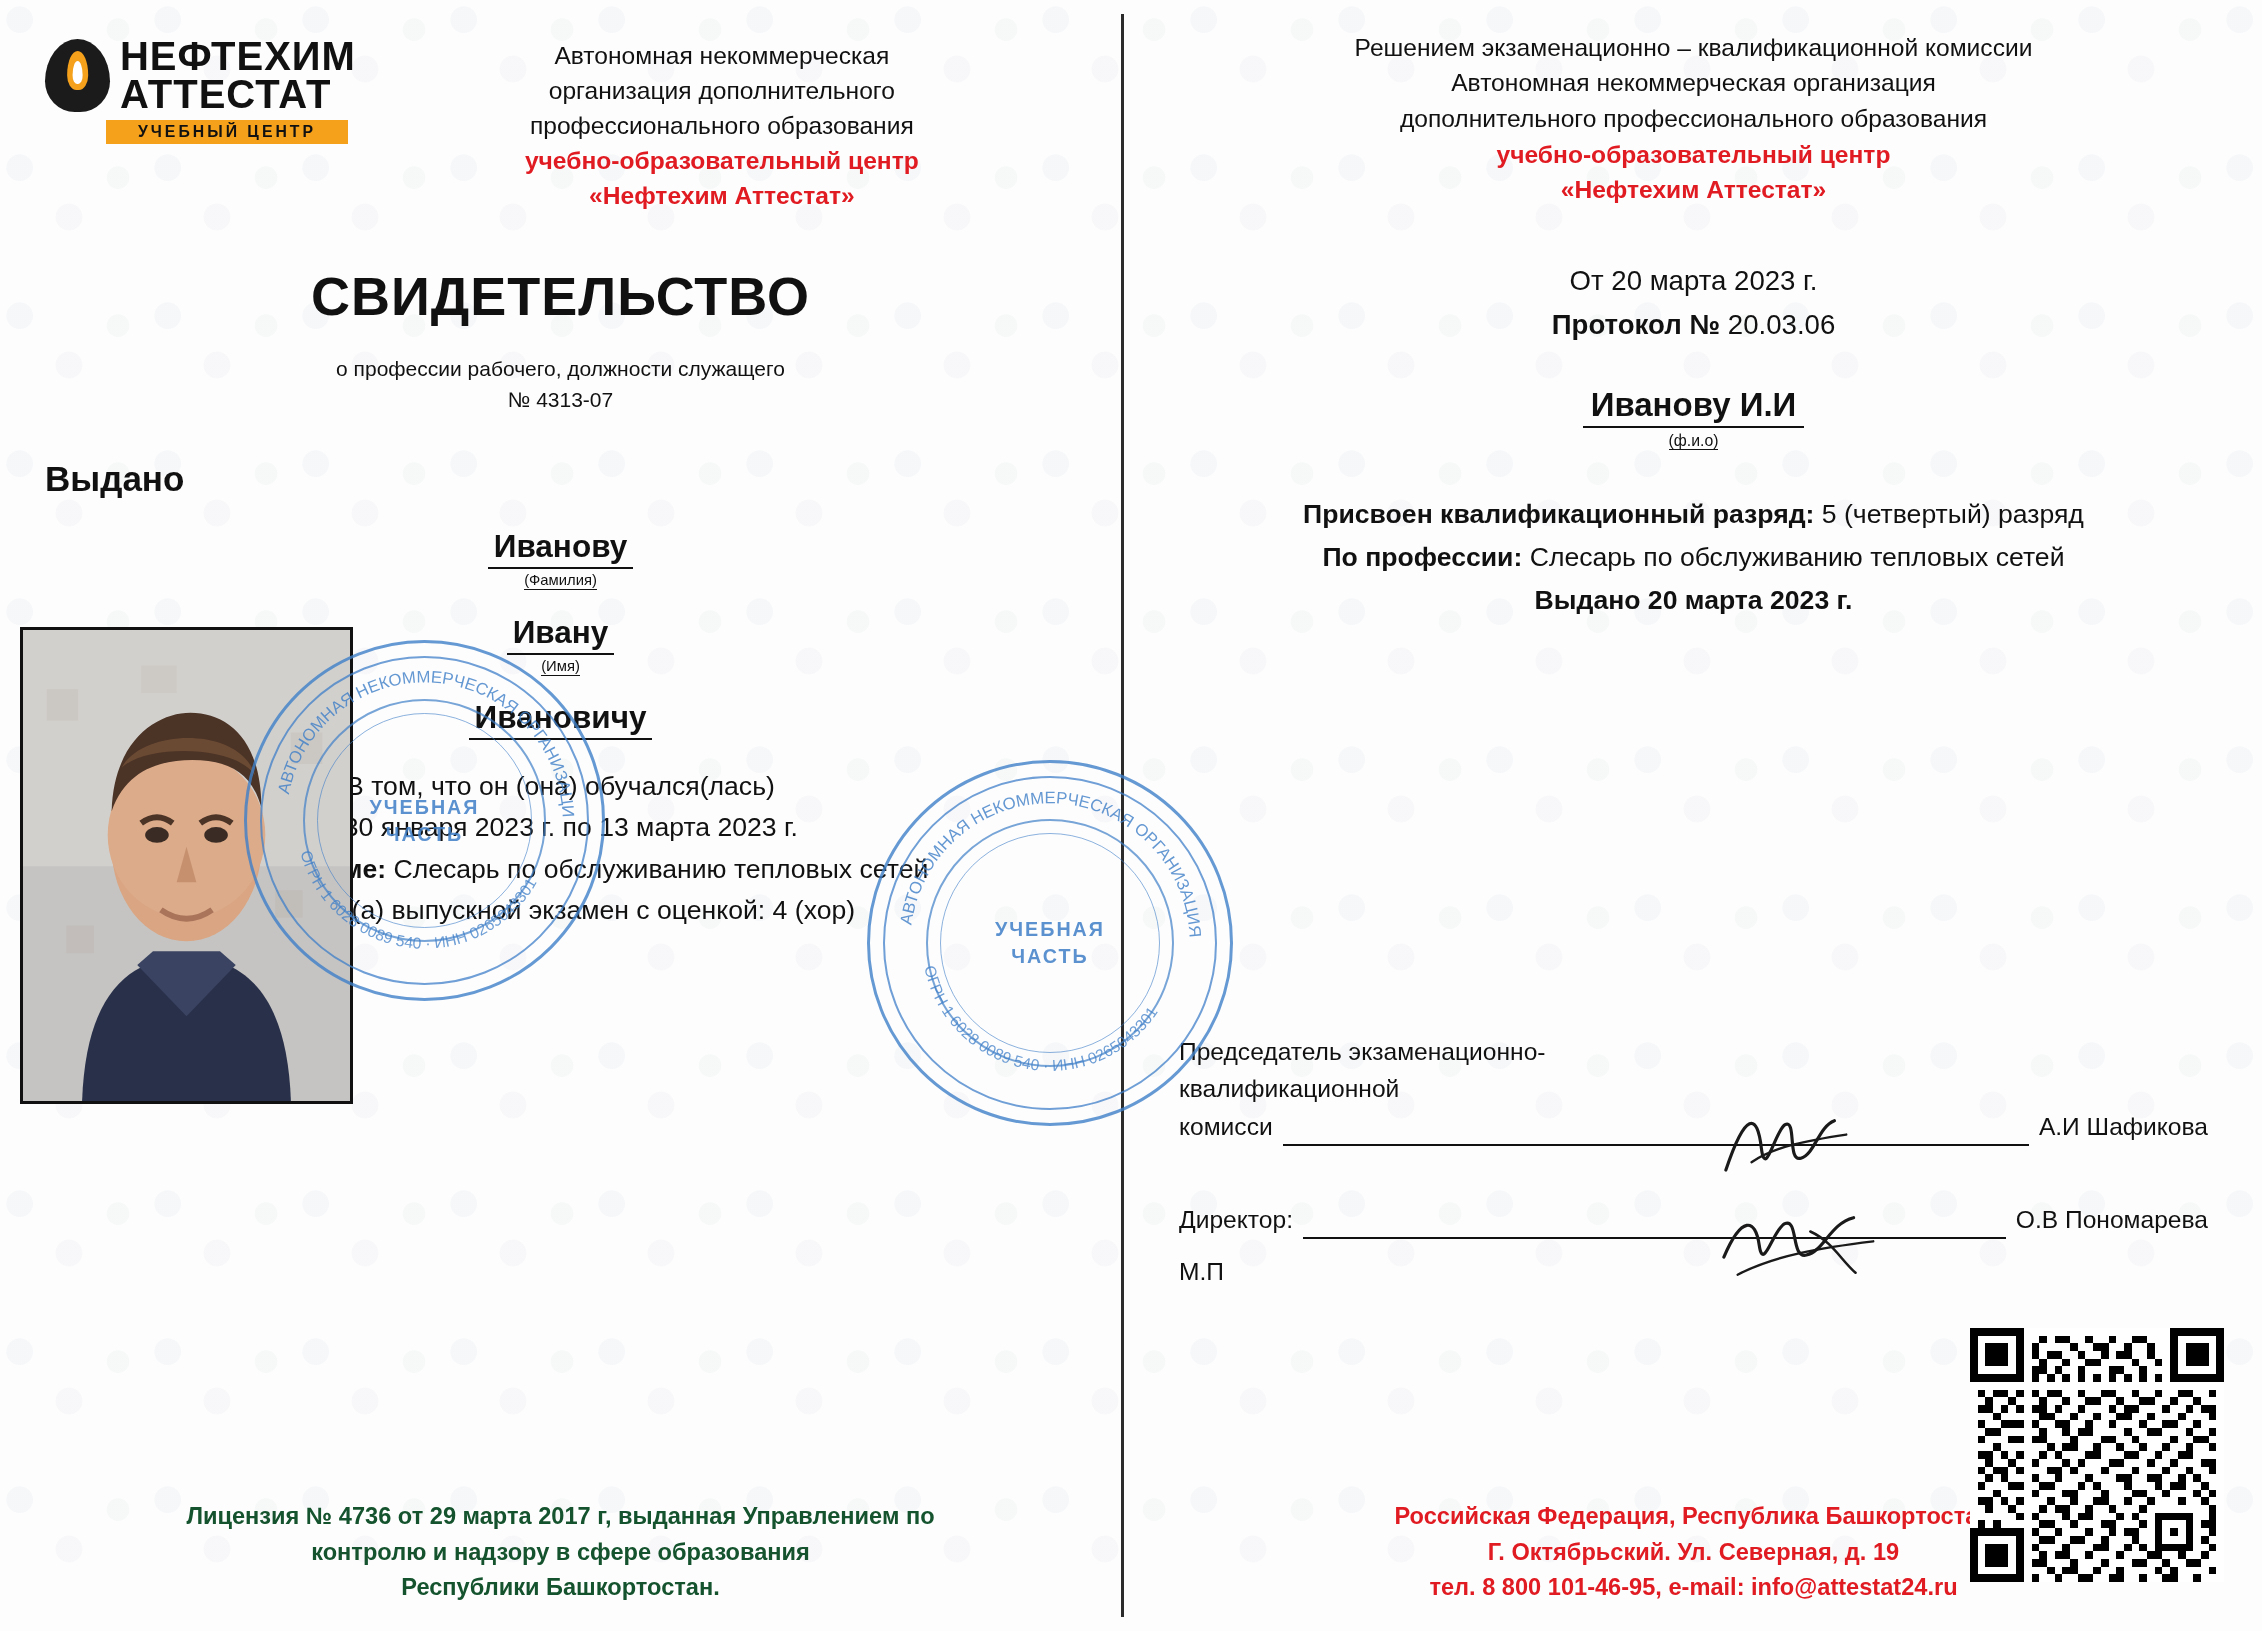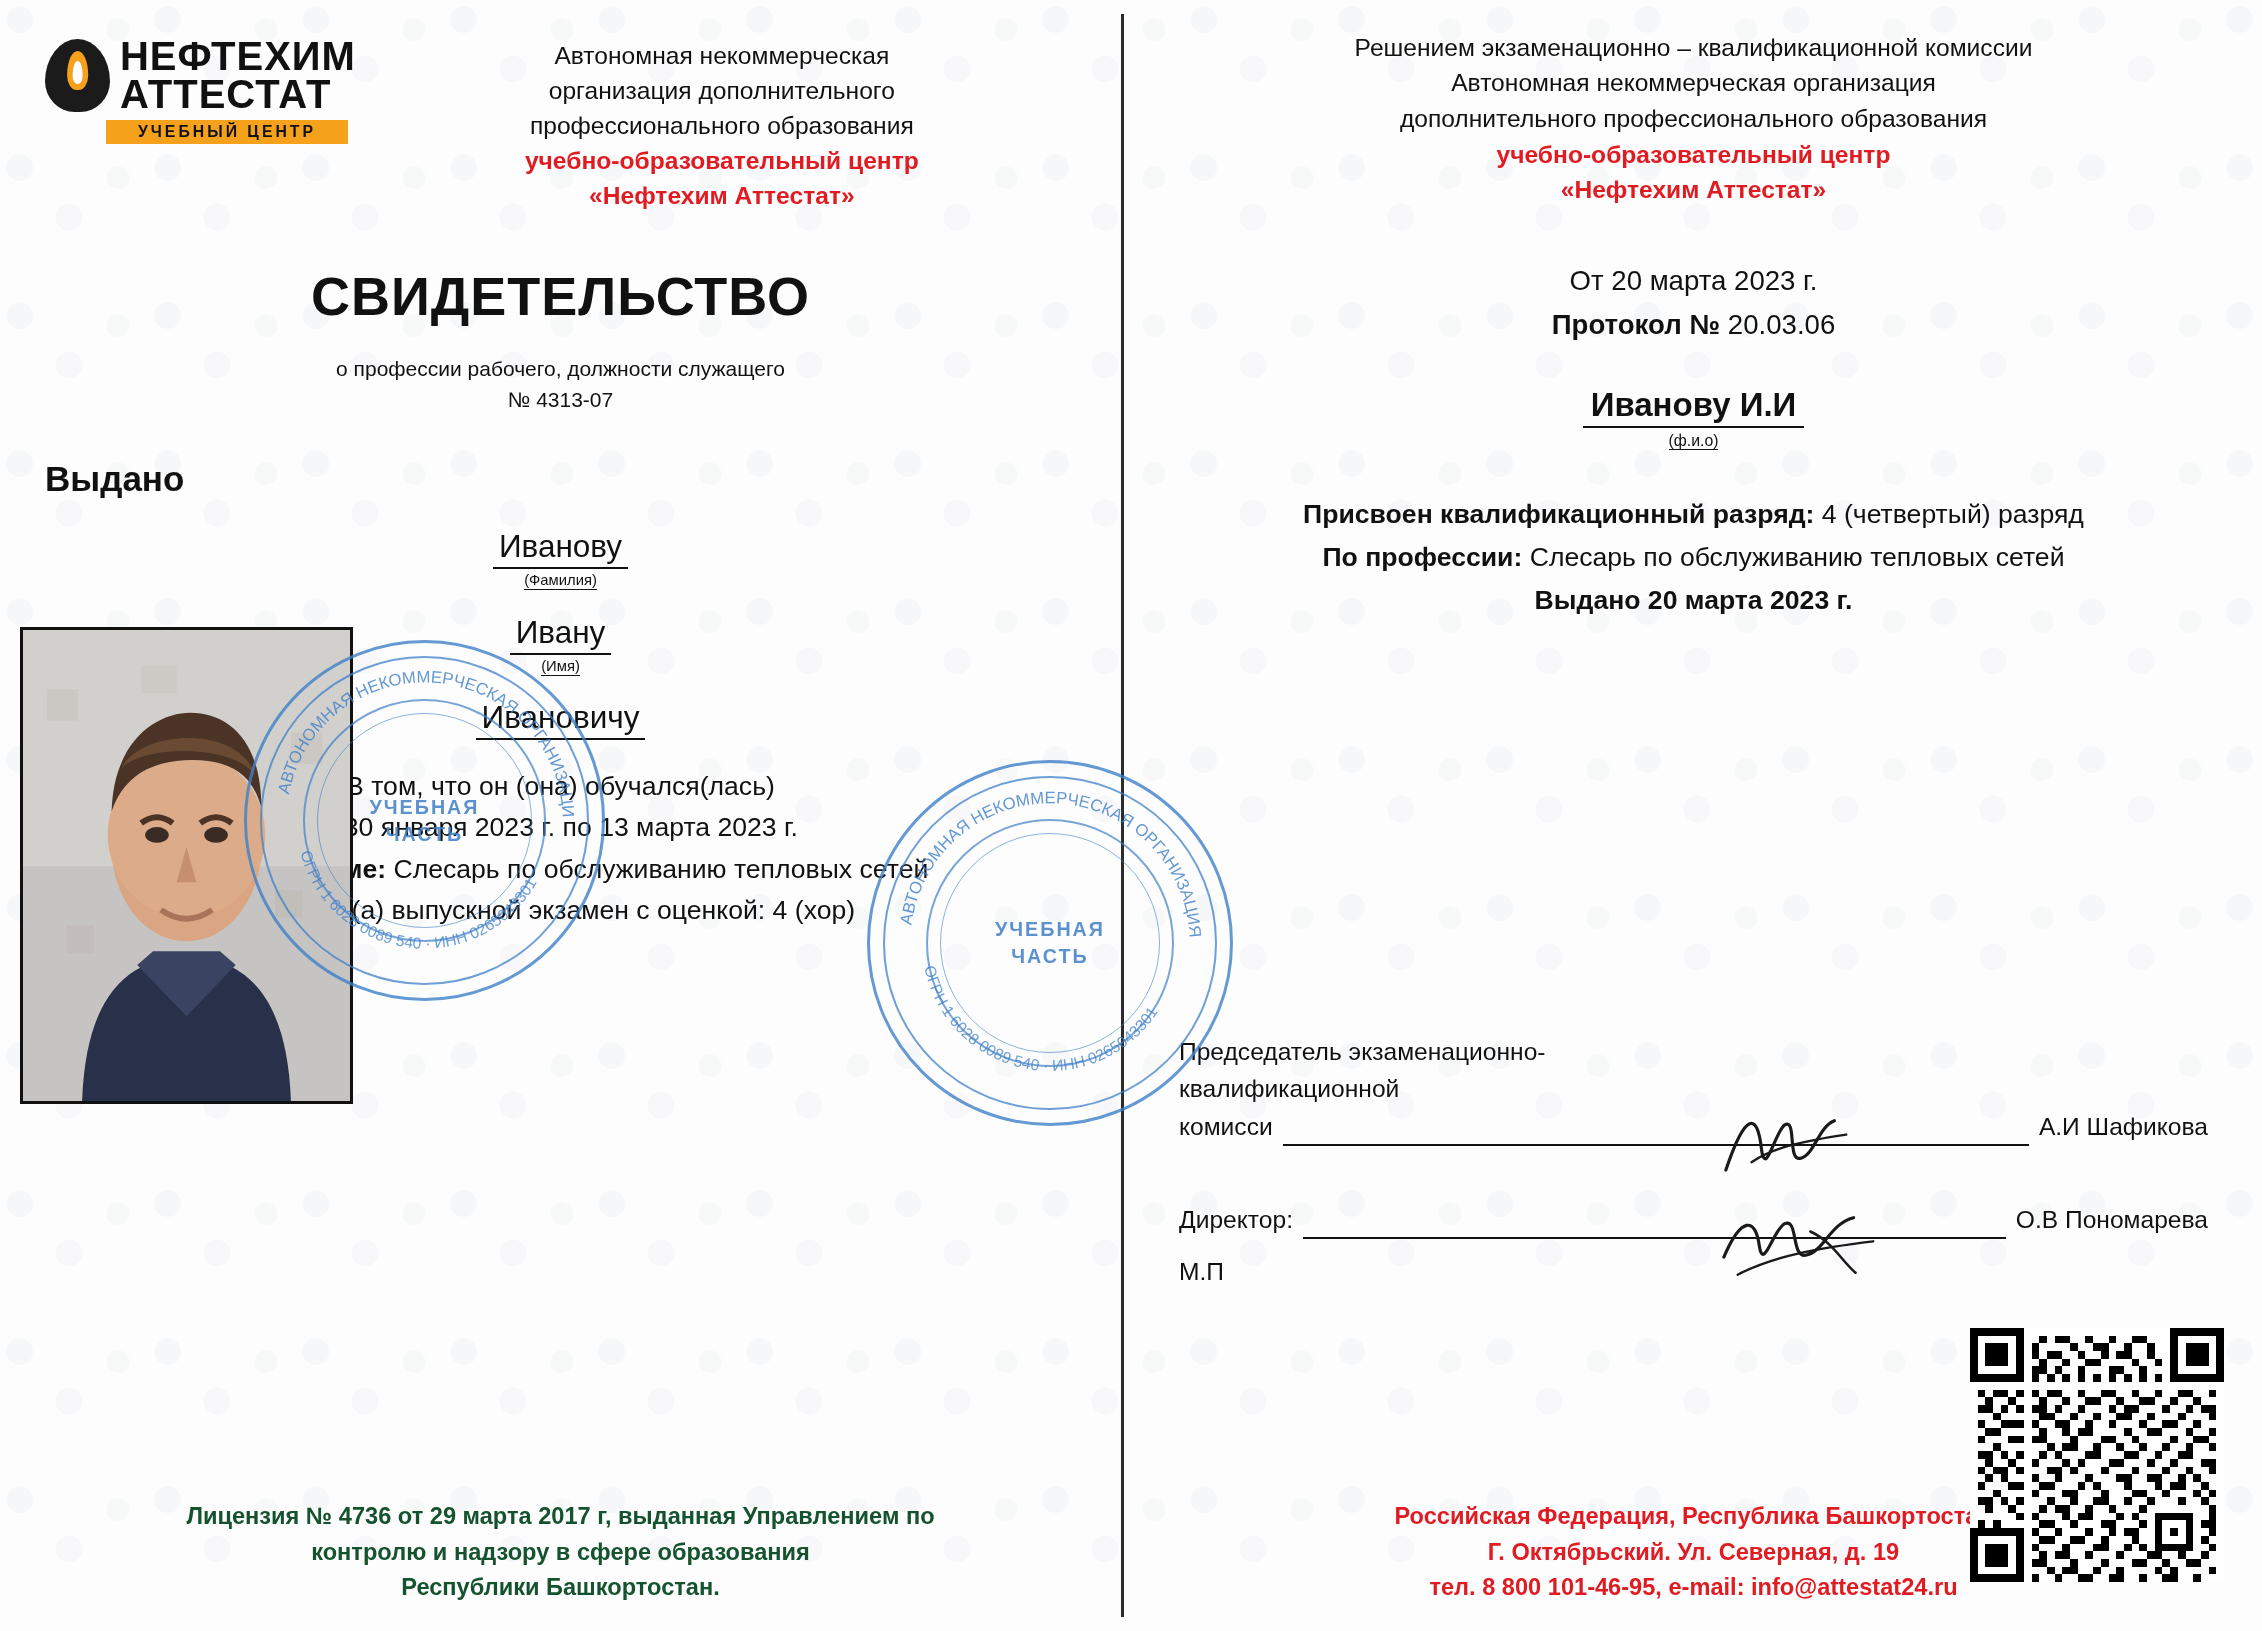--- a/index.html
+++ b/index.html
@@ -60,21 +60,21 @@
   
   .title{
     text-align:center;font-size:54px;font-weight:bold;letter-spacing:1px;margin:51px 0 25.6px;
   }
   .subtitle{text-align:center;font-size:21px;line-height:1.5;}
   .vydano{font-weight:bold;font-size:35px;margin-top:43px;}
 
   .fio-block{margin-top:29.6px;text-align:center;}
   .fio-line{margin-bottom:25.6px;}
   .fio-name{
-    display:inline-block;font-size:31.5px;font-weight:normal;
+    display:inline-block;font-size:31.5px;font-weight:bold;
     border-bottom:2px solid #111;padding:0 5.9px 2px;
   }
   .fio-cap{display:block;font-size:14.8px;margin-top:3px;}
   .fio-cap span{border-bottom:1px solid #111;padding-bottom:1px;}
 
   .photo{
     position:absolute;left:19.7px;top:627px;width:327px;height:471px;
     border:3px solid #111;overflow:hidden;background:#cfcfcf;
   }
   .photo svg{display:block;width:100%;height:100%;}
@@ -252,21 +252,21 @@
     </div>
 
     <div class="r-fio">
       <span class="nm">Иванову И.И</span>
       <span class="cap"><span>(ф.и.о)</span></span>
     </div>
 
     <div class="assign">
       <div>
         <b>Присвоен квалификационный разряд:</b>
-        <span>4 (четвертый) разряд</span>
+        <span>5 (четвертый) разряд</span>
       </div>
       <div>
         <b>По профессии:</b>
         <span>Слесарь по обслуживанию тепловых сетей</span>
       </div>
       <div>
         <b>Выдано 20 марта 2023 г.</b>
       </div>
     </div>
 

